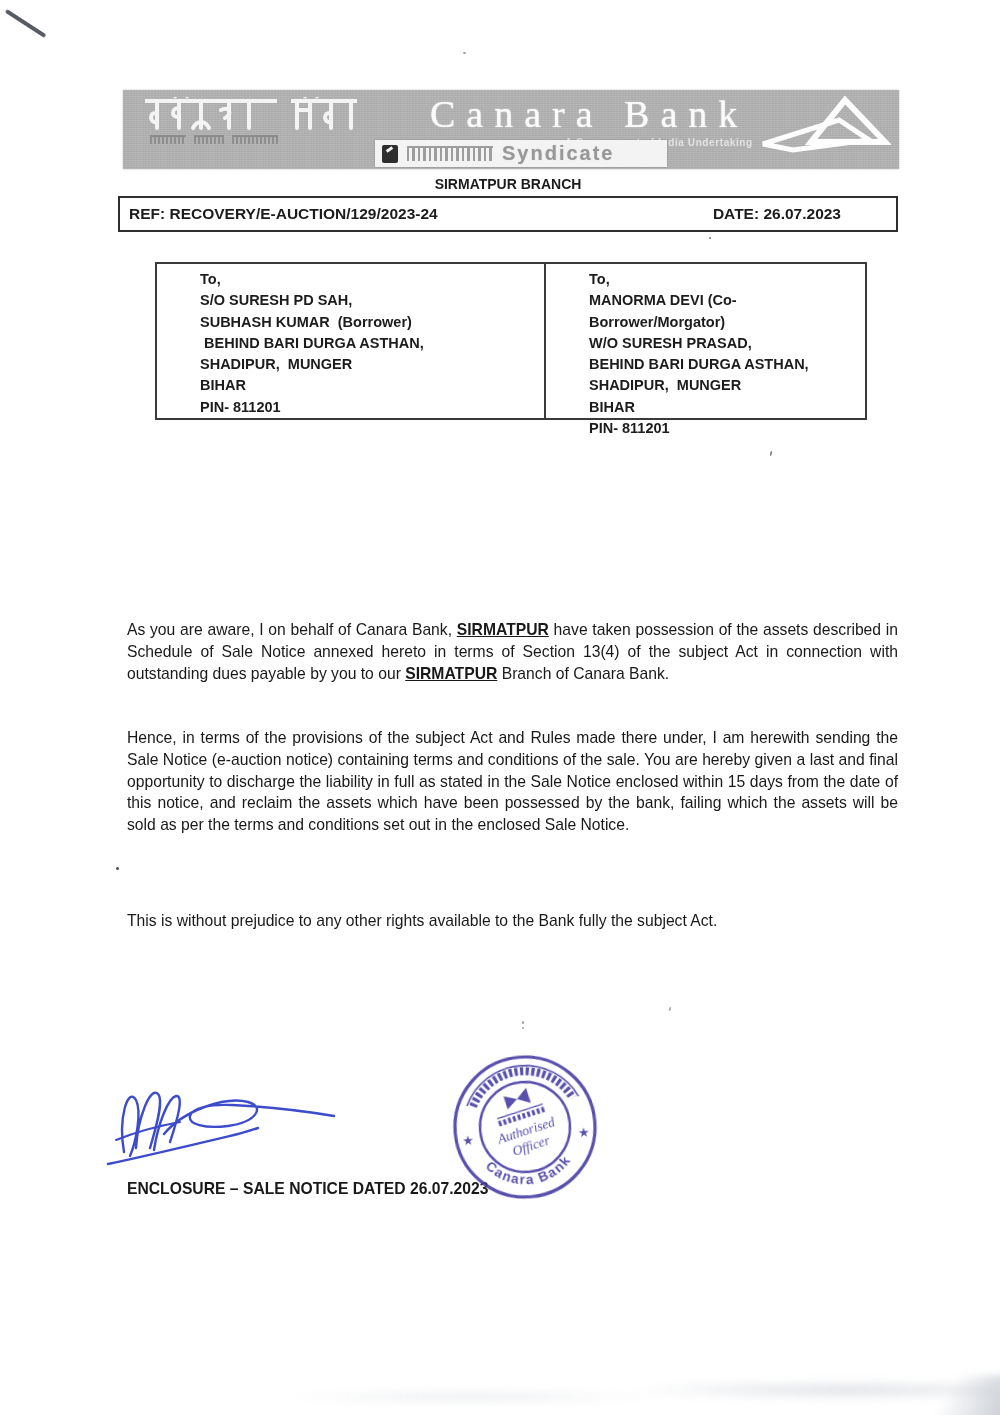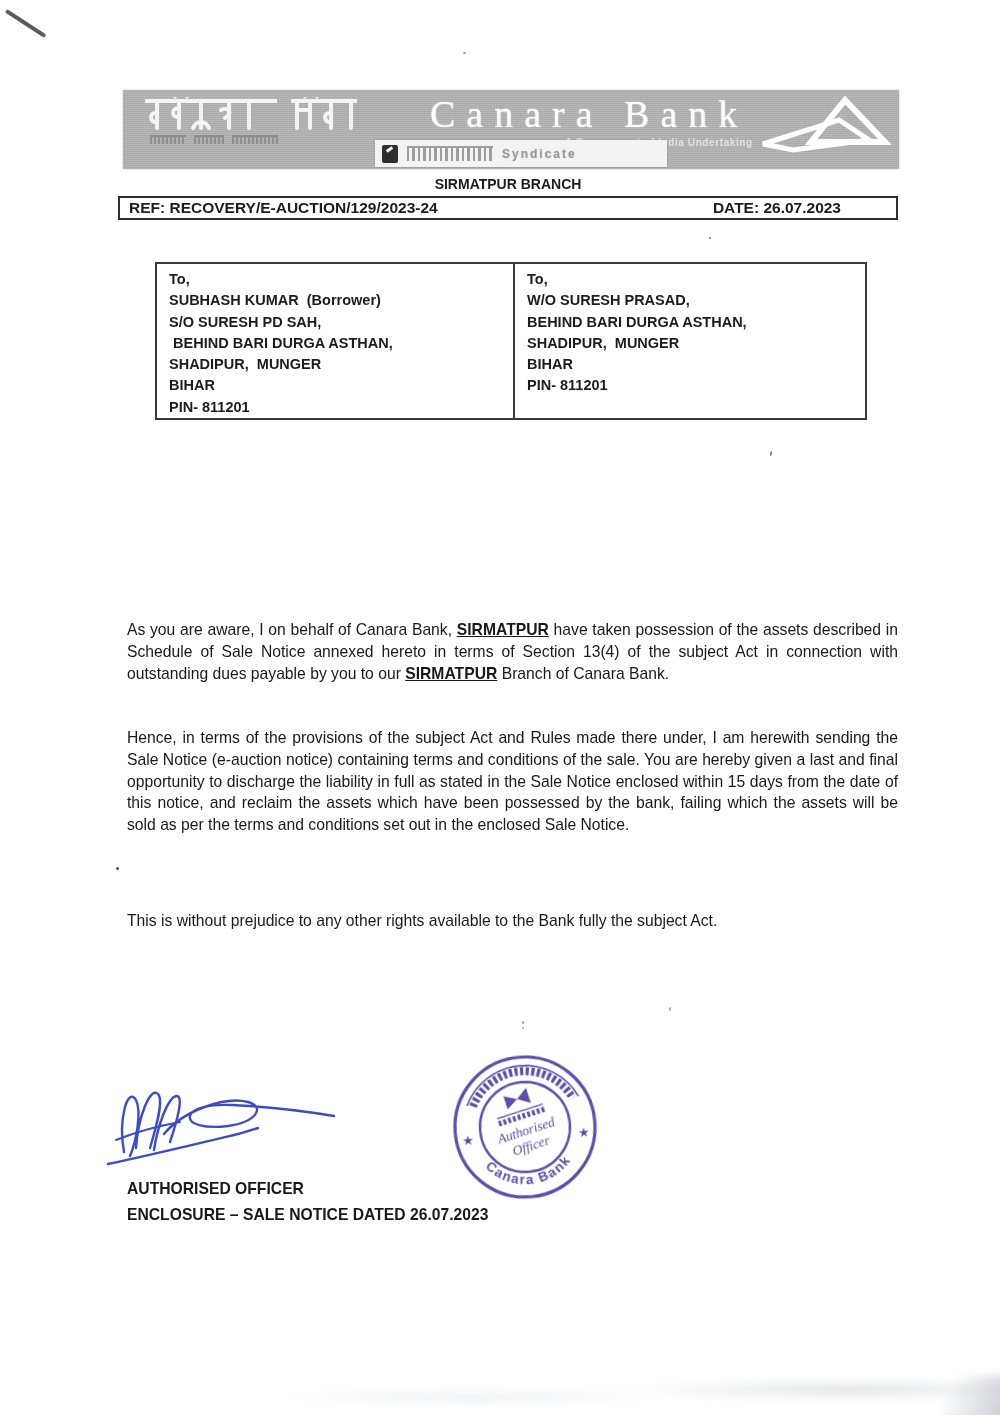--- a/index.html
+++ b/index.html
@@ -38,33 +38,33 @@
   .emblem{position:absolute;left:636px;top:2px;filter:blur(.6px);}
   .syndicate-box{position:absolute;left:252px;top:50px;width:292px;height:27px;
     background:#f3f3f3;display:flex;align-items:center;gap:9px;padding-left:7px;box-sizing:border-box;
     box-shadow:0 0 2px rgba(0,0,0,.2);}
   .syn-icon{width:16px;height:18px;background:#2e2e2e;border-radius:2px;position:relative;flex:0 0 auto;}
   .syn-icon::after{content:"";position:absolute;left:4px;top:3px;width:7px;height:3px;
     background:#f3f3f3;transform:rotate(-35deg);}
   .syn-hi{display:inline-block;width:86px;height:13px;border-top:2px solid #9d9d9d;
     background:repeating-linear-gradient(90deg,#9d9d9d 0 2.5px,rgba(0,0,0,0) 2.5px 5.5px);
     filter:blur(.6px);}
-  .syn-en{font-size:12px;font-weight:700;letter-spacing:2px;color:#989898;
+  .syn-en{font-size:20px;font-weight:700;letter-spacing:2px;color:#989898;
     text-shadow:0 0 1px #c4c4c4;filter:blur(.3px);}
   
   .branch-title{position:absolute;left:118px;top:176px;width:780px;text-align:center;
     font-weight:700;font-size:14px;}
-  .ref-bar{position:absolute;left:118px;top:196px;width:780px;height:24px;box-sizing:border-box;
+  .ref-bar{position:absolute;left:118px;top:196px;width:780px;height:36px;box-sizing:border-box;
     border:2px solid #2e2e2e;display:flex;align-items:center;justify-content:space-between;
     padding:0 55px 0 9px;font-weight:700;font-size:15.5px;}
   
   .addr-table{position:absolute;left:155px;top:262px;width:712px;height:158px;box-sizing:border-box;
     border:2px solid #3a3a3a;display:flex;}
   .addr-cell{box-sizing:border-box;padding:5px 8px 0 12px;font-weight:700;font-size:14.5px;
-    line-height:21.3px;}
+    line-height:21.3px;margin-left:31px;}
   .addr-cell.left{width:358px;border-right:2px solid #3a3a3a;}
   .addr-cell.right{flex:1;}
   .addr-line{white-space:pre-wrap;}
   
   .blk{position:absolute;left:127px;width:771px;font-size:15.7px;line-height:21.8px;
     text-align:justify;color:#191919;}
   .blk.bold{font-weight:700;word-spacing:3px;}
   .b{font-weight:700;text-decoration:underline;}
   .salutation{top:482px;}
   .subject{top:524px;}
@@ -135,45 +135,45 @@
 
   <div class="branch-title">SIRMATPUR BRANCH</div>
   <div class="ref-bar">
     <span>REF: RECOVERY/E-AUCTION/129/2023-24</span>
     <span>DATE: 26.07.2023</span>
   </div>
 
   <div class="addr-table">
     <div class="addr-cell left">
       <div class="addr-line">To,</div>
+      <div class="addr-line">S/O SURESH PD SAH,</div>
       <div class="addr-line">SUBHASH KUMAR  (Borrower)</div>
-      <div class="addr-line">S/O SURESH PD SAH,</div>
       <div class="addr-line"> BEHIND BARI DURGA ASTHAN,</div>
       <div class="addr-line">SHADIPUR,  MUNGER</div>
       <div class="addr-line">BIHAR</div>
       <div class="addr-line">PIN- 811201</div>
     </div>
     <div class="addr-cell right">
       <div class="addr-line">To,</div>
+      <div class="addr-line">MANORMA DEVI (Co-Borrower/Morgator)</div>
       <div class="addr-line">W/O SURESH PRASAD,</div>
       <div class="addr-line">BEHIND BARI DURGA ASTHAN,</div>
       <div class="addr-line">SHADIPUR,  MUNGER</div>
       <div class="addr-line">BIHAR</div>
       <div class="addr-line">PIN- 811201</div>
     </div>
   </div>
 
 
   <div class="blk para1"><span>As you are aware, I on behalf of Canara Bank, </span><span class="b">SIRMATPUR</span><span> have taken possession of the assets described in Schedule of Sale Notice annexed hereto in terms of Section 13(4) of the subject Act in connection with outstanding dues payable by you to our </span><span class="b">SIRMATPUR</span><span> Branch of Canara Bank.</span></div>
 
   <div class="blk para3">Hence, in terms of the provisions of the subject Act and Rules made there under, I am herewith sending the Sale Notice (e-auction notice) containing terms and conditions of the sale. You are hereby given a last and final opportunity to discharge the liability in full as stated in the Sale Notice enclosed within 15 days from the date of this notice, and reclaim the assets which have been possessed by the bank, failing which the assets will be sold as per the terms and conditions set out in the enclosed Sale Notice.</div>
   <div class="blk para4">This is without prejudice to any other rights available to the Bank fully the subject Act.</div>
 
   <div class="blk signoff">
-    <div>AUTHORISED OFFICER</div>
     <div>ENCLOSURE – SALE NOTICE DATED 26.07.2023</div>
   </div>
 
   <svg class="signature" width="240" height="115" viewBox="0 0 240 115">
     <g fill="none" stroke="#2d3dc6" stroke-width="2.4" stroke-linecap="round" opacity="0.92">
       <path d="M18 96 C12 62 22 30 30 44 C36 56 30 86 24 100 M30 92 C32 62 44 30 52 38 C58 44 50 72 44 92 M48 94 C52 68 62 42 70 40 C78 39 72 62 64 86"></path>
       <path d="M58 78 C78 54 120 40 142 46 C160 51 150 66 122 70 C98 73 82 68 84 60 C86 52 104 48 126 49 C168 51 204 56 228 60"></path>
       <path d="M2 108 C40 100 90 88 132 78 C140 76 146 74 152 72"></path>
       <path d="M10 84 C30 76 52 70 74 66" stroke-width="2"></path>
     </g>

